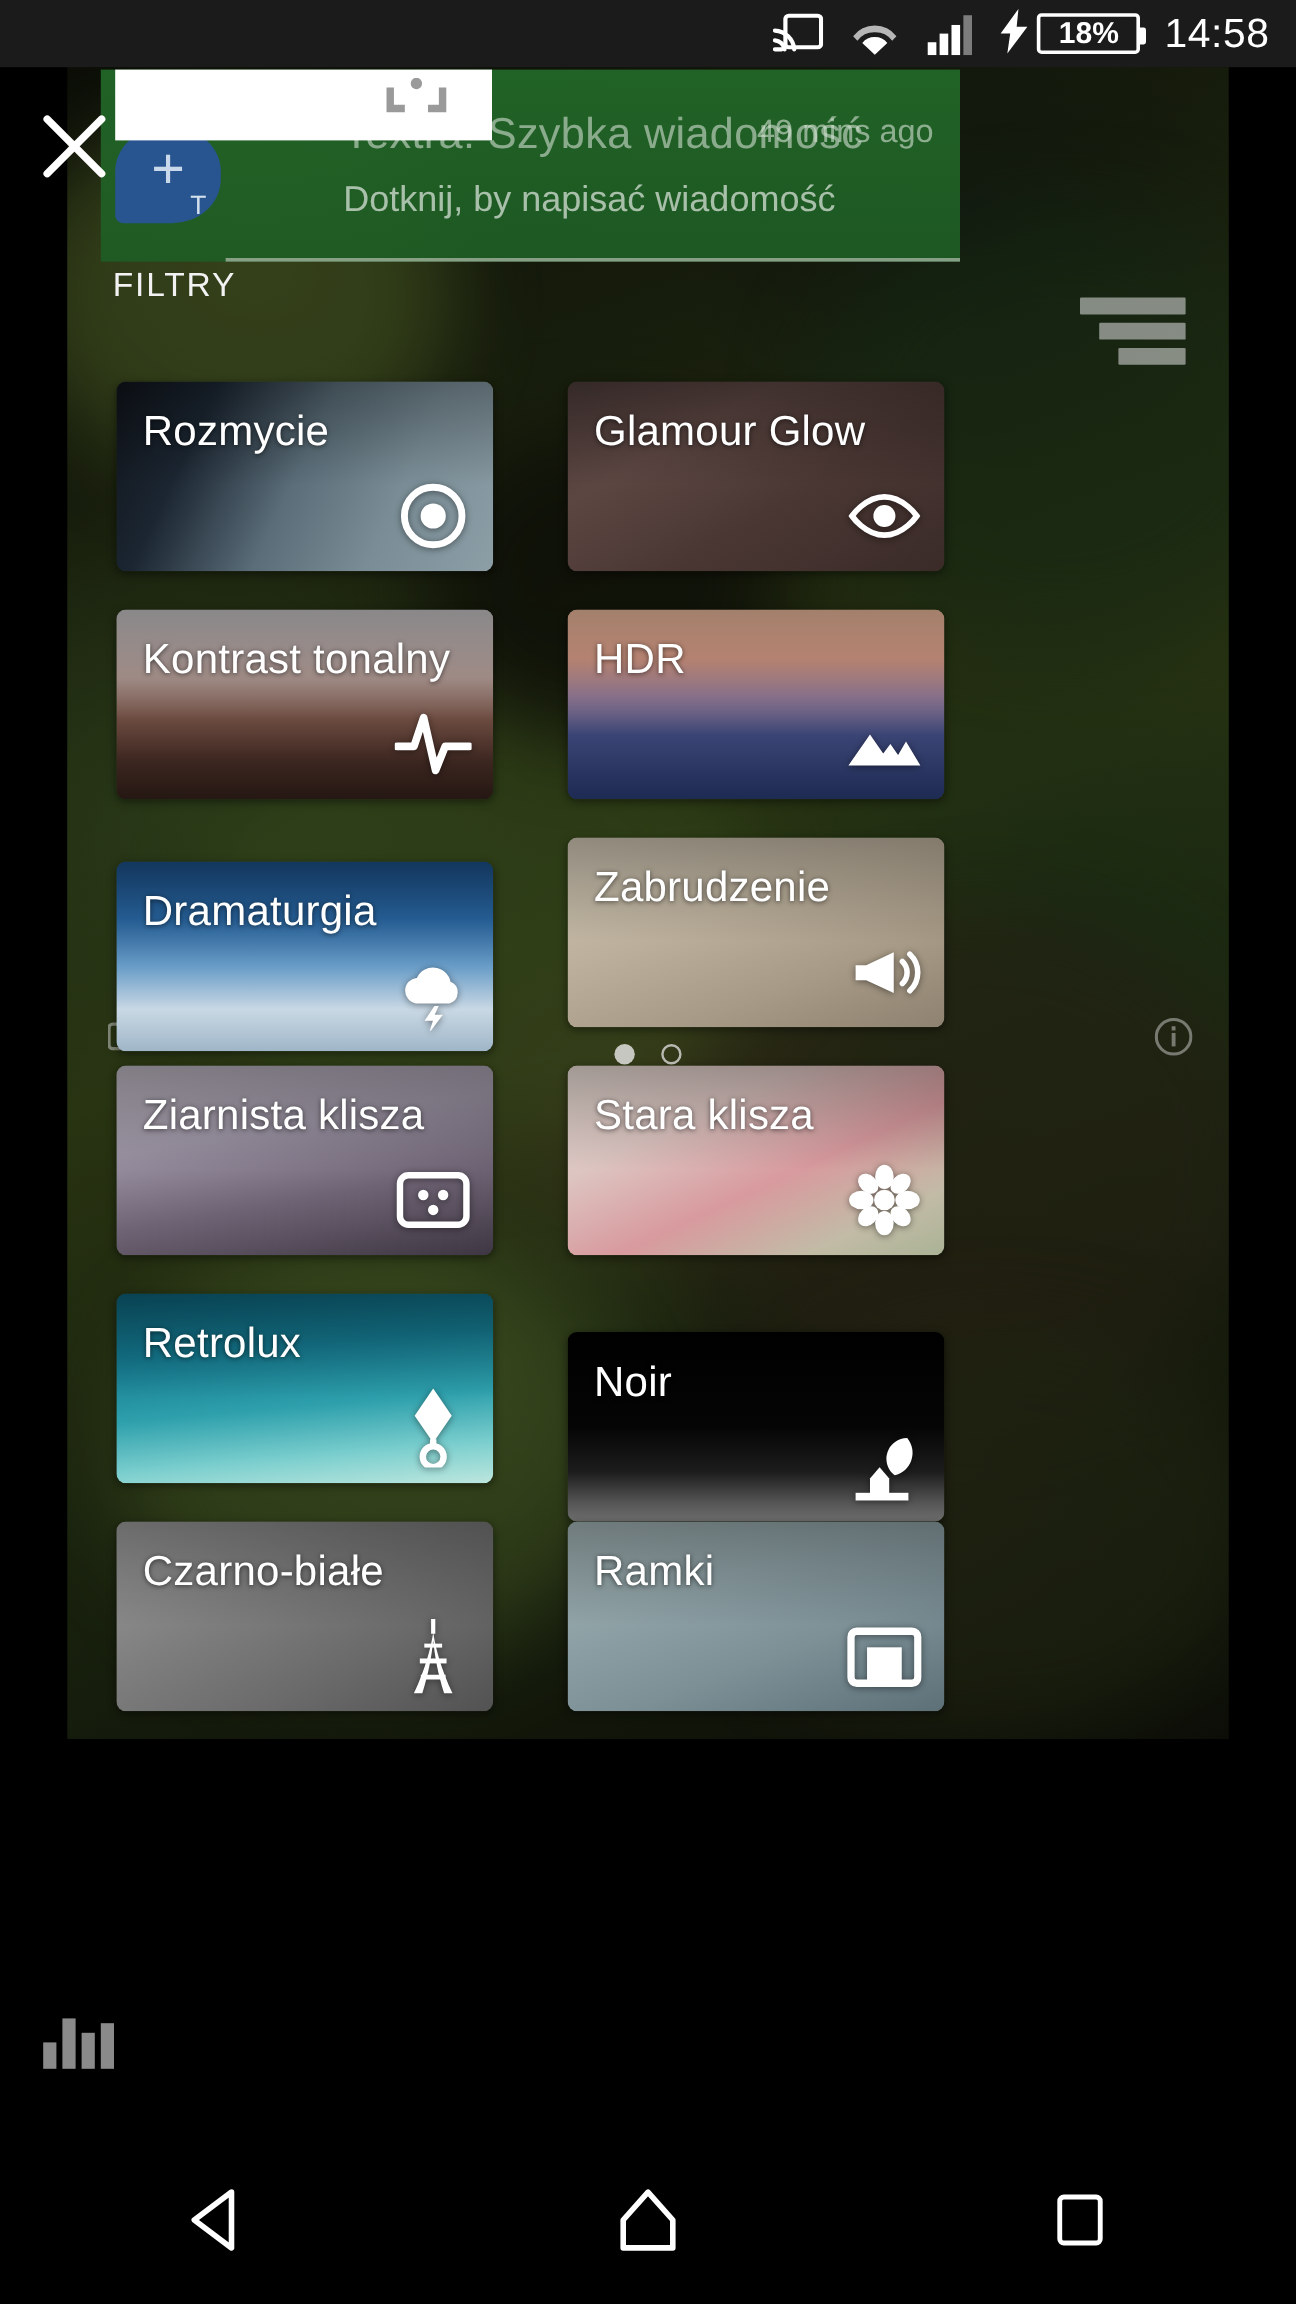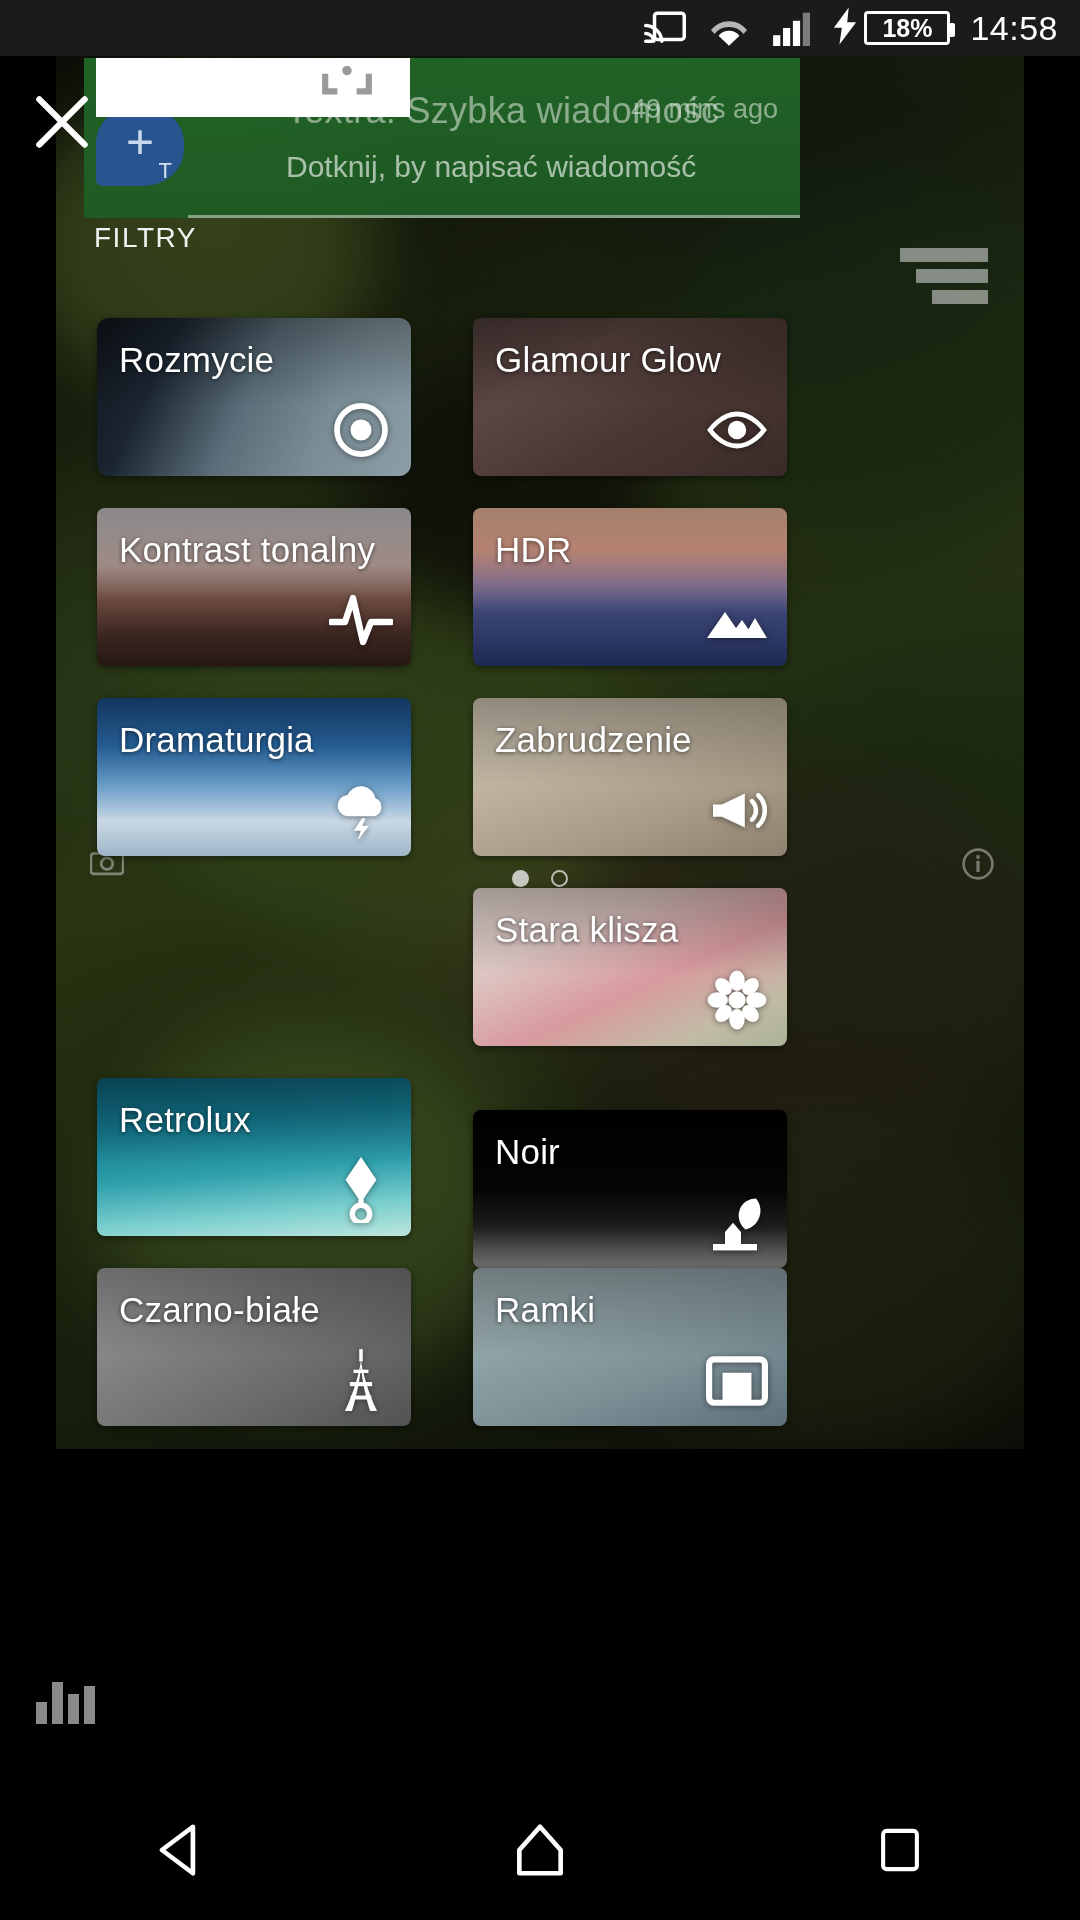--- a/index.html
+++ b/index.html
@@ -280,21 +280,21 @@
   <div id="notif-divider"></div>
 
   <div id="filtry-label">FILTRY</div>
   <div id="menu-bars">
       <i></i>
       <i></i>
       <i></i>
     </div>
 
   <div id="grid">
-      <div class="tile" style="left: 97px; top: 0px; border-radius: 12px;">
+      <div class="tile" style="left: 97px; top: 0px;">
         <div class="thumb" style="background:linear-gradient(115deg,#10141a 0%,#1b2632 22%,#5a6d78 48%,#7a8d96 72%,#8c9ea6 100%);"></div>
         <div style="position: absolute; inset: 0px; background: linear-gradient(rgba(0, 0, 0, 0.3), rgba(0, 0, 0, 0) 55%); z-index: 2;"></div>
         <div class="tlabel">Rozmycie</div>
         <div class="ticon">
           <svg width="60" height="60" viewBox="0 0 24 24">
             <circle cx="12" cy="12" r="9.6" fill="none" stroke="#fff" stroke-width="2.3"></circle>
             <circle cx="12" cy="12" r="4.2" fill="#fff"></circle>
           </svg>
         </div>
       </div>
@@ -322,40 +322,53 @@
       <div class="tile" style="left: 473px; top: 190px;">
         <div class="thumb" style="background:linear-gradient(180deg,#e9b79a 0%,#d79a86 26%,#8d7590 46%,#3b4575 66%,#1d2a52 100%);"></div>
         <div style="position: absolute; inset: 0px; background: linear-gradient(rgba(0, 0, 0, 0.3), rgba(0, 0, 0, 0) 55%); z-index: 2;"></div>
         <div class="tlabel">HDR</div>
         <div class="ticon">
           <svg width="64" height="44" viewBox="0 0 32 20">
             <path d="M1 19l9-13 5.5 8 3-4 3.2 4.6L25 9l6 10z" fill="#fff"></path>
           </svg>
         </div>
       </div>
-      <div class="tile" style="left: 97px; top: 380px; text-align: center;">
+      <div class="tile" style="left: 97px; top: 400px; text-align: center;">
         <div class="thumb" style="background:linear-gradient(180deg,#1b4e86 0%,#2a6aa8 30%,#6b9ec8 56%,#c9d8e4 78%,#9fb6c8 100%);"></div>
         <div style="position: absolute; inset: 0px; background: linear-gradient(rgba(0, 0, 0, 0.3), rgba(0, 0, 0, 0) 55%); z-index: 2;"></div>
         <div class="tlabel">Dramaturgia</div>
         <div class="ticon">
           <svg width="62" height="58" viewBox="0 0 30 28">
             <path d="M8 17a5.2 5.2 0 01.4-10.3A7.2 7.2 0 0122 8.3 4.6 4.6 0 0121.5 17z" fill="#fff"></path>
             <path d="M15.5 18l-4 6h3.4l-1.6 5 5.6-7.4h-3.3l1.6-3.6z" fill="#fff"></path>
           </svg>
         </div>
       </div>
       <div class="tile" style="left: 473px; top: 380px;">
         <div class="thumb" style="background:linear-gradient(160deg,#cfc6b4 0%,#bcb09c 40%,#a79a86 70%,#8e8270 100%);"></div>
         <div style="position: absolute; inset: 0px; background: linear-gradient(rgba(0, 0, 0, 0.3), rgba(0, 0, 0, 0) 55%); z-index: 2;"></div>
         <div class="tlabel">Zabrudzenie</div>
         <div class="ticon">
           <svg width="64" height="48" viewBox="0 0 32 22">
             <path d="M4 8.2v6.2h4.4l11.5 5.4V2.8L8.4 8.2z" fill="#fff"></path>
             <path d="M23.5 6.6a6.4 6.4 0 010 9.2" fill="none" stroke="#fff" stroke-width="2.3" stroke-linecap="round"></path>
             <path d="M26.6 3.6a10.4 10.4 0 010 15.2" fill="none" stroke="#fff" stroke-width="2.3" stroke-linecap="round"></path>
+          </svg>
+        </div>
+      </div>
+      <div class="tile" style="left: 97px; top: 570px;">
+        <div class="thumb" style="background:linear-gradient(170deg,#b9b3bd 0%,#9c94a4 35%,#6e6374 65%,#3e3642 100%);"></div>
+        <div style="position: absolute; inset: 0px; background: linear-gradient(rgba(0, 0, 0, 0.3), rgba(0, 0, 0, 0) 55%); z-index: 2;"></div>
+        <div class="tlabel">Ziarnista klisza</div>
+        <div class="ticon">
+          <svg width="62" height="52" viewBox="0 0 30 24">
+            <rect x="1.6" y="2" width="26.8" height="20" rx="3.4" fill="none" stroke="#fff" stroke-width="2.6"></rect>
+            <circle cx="11" cy="10" r="2.1" fill="#fff"></circle>
+            <circle cx="19" cy="10" r="2.1" fill="#fff"></circle>
+            <circle cx="15" cy="16" r="2.1" fill="#fff"></circle>
           </svg>
         </div>
       </div>
       <div class="tile" style="left: 97px; top: 760px;">
         <div class="thumb" style="background:linear-gradient(175deg,#0c5f76 0%,#14788e 30%,#2ea0ac 58%,#7ed0cf 82%,#bde6de 100%);"></div>
         <div style="position: absolute; inset: 0px; background: linear-gradient(rgba(0, 0, 0, 0.3), rgba(0, 0, 0, 0) 55%); z-index: 2;"></div>
         <div class="tlabel">Retrolux</div>
         <div class="ticon">
           <svg width="56" height="66" viewBox="0 0 26 32">
             <path d="M13 0L20.5 11 13 22 5.5 11z" fill="#fff"></path>

